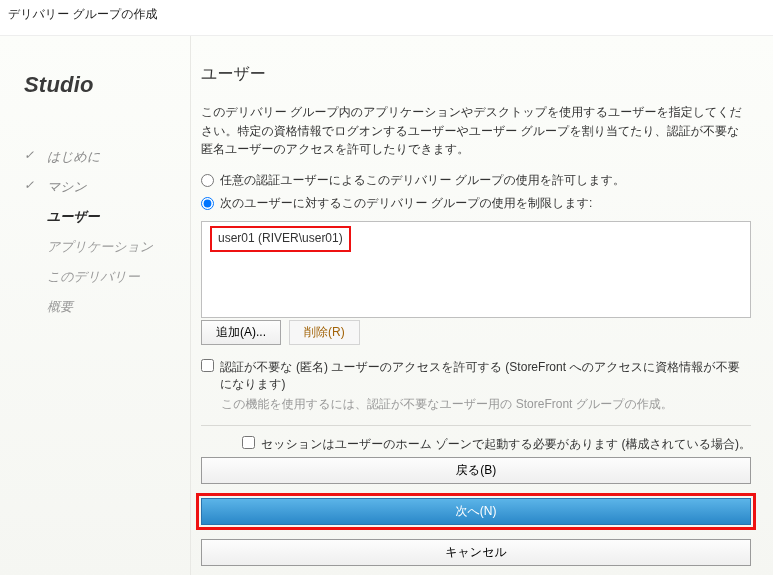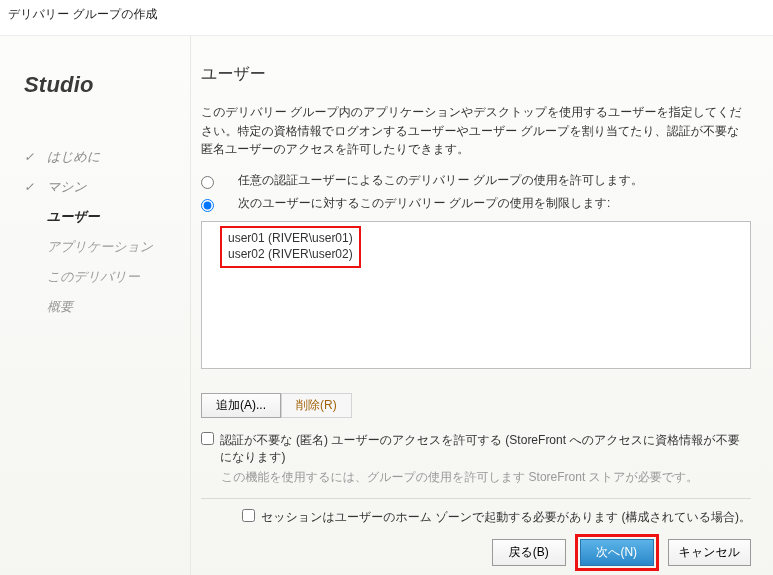--- a/index.html
+++ b/index.html
@@ -31,21 +31,20 @@
     .studio-brand {
       font-size: 22px;
       font-weight: 600;
       color: #3a3a3a;
       margin-bottom: 44px;
       letter-spacing: 0.2px;
     }
     .steps { list-style: none; }
     .steps li {
       display: flex;
-      align-items: center;
       gap: 9px;
       padding: 6px 0;
       font-size: 13px;
       color: #555;
     }
     .steps li.done::before {
       content: "✓";
       display: inline-block;
       width: 14px;
       color: #8a8a8a;
@@ -71,50 +70,50 @@
       margin-bottom: 18px;
     }
     .instruction {
       font-size: 12px;
       color: #333;
       line-height: 1.55;
       margin-bottom: 10px;
     }
     .radio-row {
       display: flex;
-      align-items: flex-end;
-      gap: 24px;
+      align-items: center;
+      gap: 6px;
       margin: 3px 0;
       font-size: 12px;
     }
     .radio-row input[type="radio"] { margin: 0; }
 
     .userlist-wrap {
       margin-top: 6px;
       border: 1px solid #bfbfbf;
       background: #fff;
       height: 148px;
-      padding: 4px 18px;
+      padding: 4px 8px;
       overflow: auto;
     }
     .user-highlight {
       border: 2px solid #e11;
       display: inline-block;
       padding: 2px 6px 4px;
     }
     .userlist-wrap .uitem {
       font-size: 12px;
       color: #333;
       padding: 1px 0;
     }
 
     .list-buttons {
-      margin-top: 24px;
-      display: flex;
-      gap: 0;
+      margin-top: 2px;
+      display: flex;
+      gap: 8px;
     }
     .btn {
       font-size: 12px;
       padding: 3px 14px;
       background: linear-gradient(#fdfdfd,#efefef);
       border: 1px solid #a7a7a7;
       cursor: pointer;
     }
     .btn[disabled] {
       color: #a16207;
@@ -144,20 +143,21 @@
       border-top: 1px solid #d9d9d5;
       margin: 12px 0 10px;
     }
 
     .footer {
       margin-top: auto;
       display: flex;
       justify-content: flex-end;
       gap: 14px;
       padding-top: 4px;
+      flex-direction: column;
     }
     .winbtn {
       min-width: 74px;
       padding: 4px 10px;
       font-size: 12px;
       background: linear-gradient(#fdfdfd,#efefef);
       border: 1px solid #9a9a9a;
       cursor: pointer;
     }
     .winbtn.primary {
@@ -210,34 +210,33 @@
       <span>任意の認証ユーザーによるこのデリバリー グループの使用を許可します。</span>
     </label>
     <label class="radio-row">
       <input type="radio" name="userscope" checked="" style="">
       <span>次のユーザーに対するこのデリバリー グループの使用を制限します:</span>
     </label>
 
     <div class="userlist-wrap">
       <div class="user-highlight">
         <div class="uitem">user01 (RIVER\user01)</div>
-        <div class="uitem">user02 (RIVER\user02)</div>
       </div>
     </div>
 
     <div class="list-buttons">
       <button class="btn">追加(A)...</button>
       <button class="btn" disabled="">削除(R)</button>
     </div>
 
     <div class="chk-row">
       <input type="checkbox" style="">
       <span class="chk-text">認証が不要な (匿名) ユーザーのアクセスを許可する (StoreFront へのアクセスに資格情報が不要になります)</span>
     </div>
-    <div class="chk-note">この機能を使用するには、グループの使用を許可します StoreFront ストアが必要です。</div>
+    <div class="chk-note">この機能を使用するには、認証が不要なユーザー用の StoreFront グループの作成。</div>
 
     <hr class="separator">
 
     <div class="chk-row" style="margin-top:0;">
       <input type="checkbox" style="">
       <span class="chk-text">セッションはユーザーのホーム ゾーンで起動する必要があります (構成されている場合)。</span>
     </div>
 
     <div class="footer">
       <button class="winbtn">戻る(B)</button>

